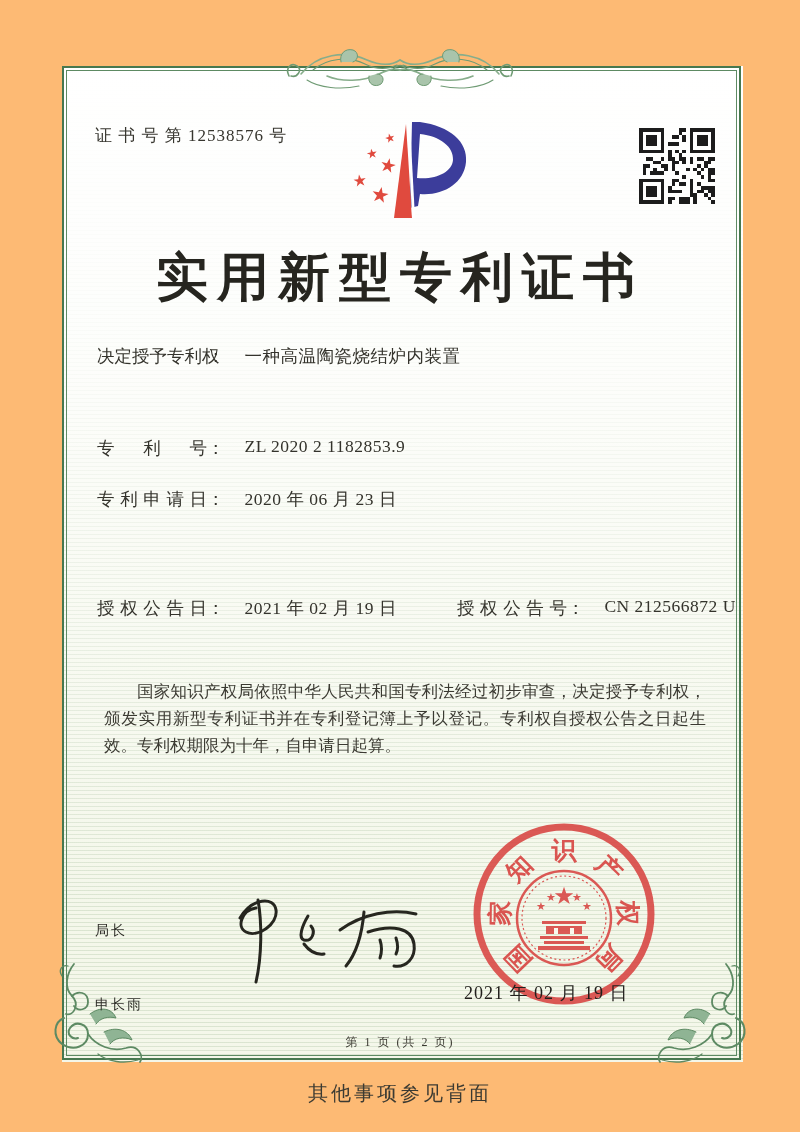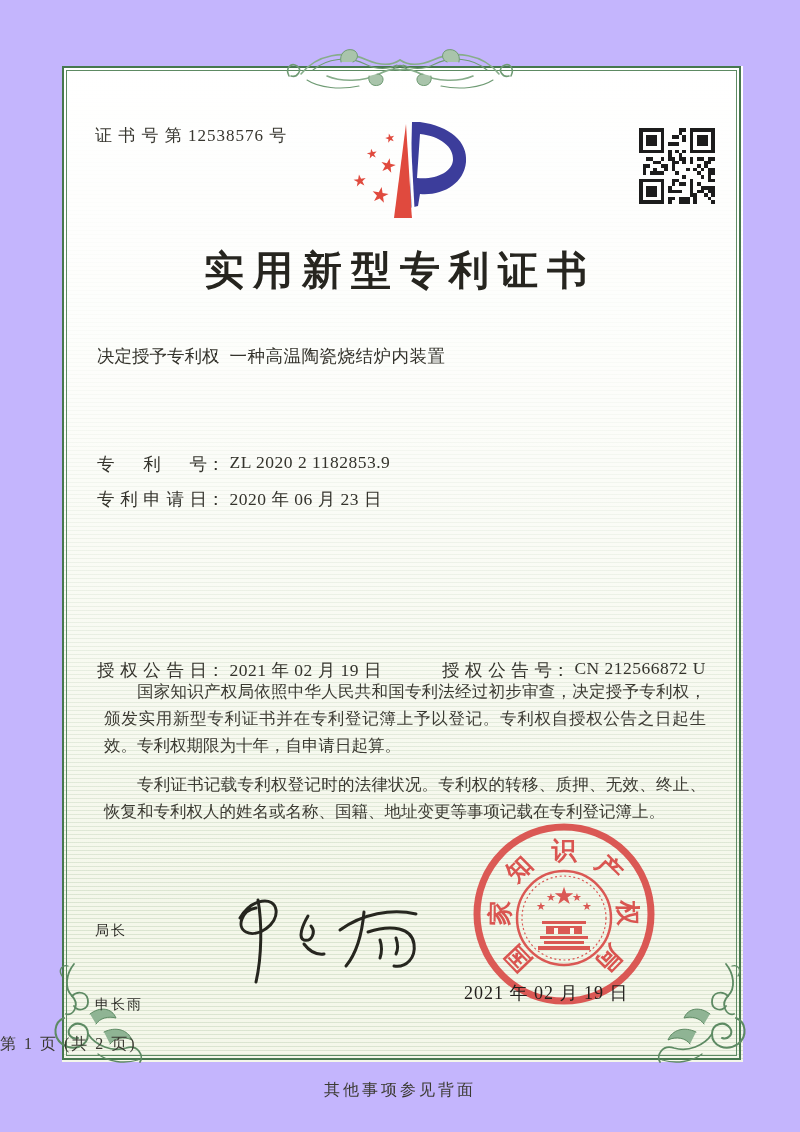--- a/index.html
+++ b/index.html
@@ -1,17 +1,17 @@
 <!DOCTYPE html>
 <html><head>
 <meta charset="utf-8">
 <style>
   html,body{margin:0;padding:0;background:#ffffff;}
   #page{
-    position:relative;width:800px;height:1132px;background:#c4b5fd;overflow:hidden;
+    position:relative;width:800px;height:1132px;background:#fdba74;overflow:hidden;
     font-family:"Liberation Serif","DejaVu Serif",serif;color:#2f2e2a;
   }
   
   #frame-bg{
     position:absolute;left:62px;top:66px;width:681px;height:996px;
     background:
       linear-gradient(180deg,#ffffff 0%,rgba(255,255,255,.82) 30%,rgba(255,255,255,.35) 60%,rgba(255,255,255,0) 85%),
       repeating-linear-gradient(180deg, rgba(128,164,118,.22) 0 1px, rgba(255,255,255,0) 1px 4px),
       #f4f7ea;
   }
@@ -19,41 +19,41 @@
   #frame{
     position:absolute;left:62px;top:66px;width:675px;height:990px;
     border:2.5px solid #47784f;
   }
   #frame .inner{
     position:absolute;inset:2px;border:1px solid #5d8a63;
   }
   .abs{position:absolute;}
   
   #cert-no{left:95px;top:124px;font-size:17px;letter-spacing:1px;color:#37362f;}
-  #title{left:0;top:243px;width:800px;text-align:center;font-size:40px;font-weight:bold;
+  #title{left:0;top:243px;width:800px;text-align:center;font-size:52px;font-weight:bold;
          letter-spacing:9px;color:#26251f;}
   
   .frow{left:97px;font-size:17.5px;color:#34332c;white-space:nowrap;}
   .flabel{display:inline-block;width:110px;text-align:justify;text-align-last:justify;
           vertical-align:top;}
   .fcolon{display:inline-block;vertical-align:top;}
-  .fvalue{display:inline-block;margin-left:5px;vertical-align:top;letter-spacing:.5px;}
+  .fvalue{display:inline-block;margin-left:20px;vertical-align:top;letter-spacing:.5px;}
   .fvalue.wrap{white-space:normal;width:452px;line-height:26px;}
   .grant-right{margin-left:60px;}
   
   #body-text{left:92px;top:666px;width:626px;font-size:16.5px;line-height:27px;
              color:#3b3a32;text-align:justify;}
   #body-text p{margin:12px;text-indent:2em;}
   
   .officer{left:95px;font-size:14px;color:#2e2d28;letter-spacing:2px;
            font-family:"Liberation Sans","DejaVu Sans",sans-serif;}
   
   #seal-date{left:464px;top:981px;font-size:18px;color:#211f1c;letter-spacing:1px;white-space:nowrap;}
-  #page-no{left:0;top:1034px;width:800px;text-align:left;font-size:16px;color:#3a3931;letter-spacing:2px;}
-  #back-note{left:0;top:1080px;width:800px;text-align:center;font-size:16px;color:#3b3a32;letter-spacing:3px;}
+  #page-no{left:0;top:1034px;width:800px;text-align:center;font-size:12px;color:#3a3931;letter-spacing:2px;}
+  #back-note{left:0;top:1080px;width:800px;text-align:center;font-size:20px;color:#3b3a32;letter-spacing:3px;}
   svg{display:block;}
 </style>
 </head>
 <body>
 
 <div id="page">
 
   <div id="frame-bg"></div>
   <div id="frame">
     <div class="inner"></div>
@@ -332,33 +332,32 @@
       <rect x="13" y="20" width="1" height="1" fill="#1c1c1c"></rect>
       <rect x="15" y="20" width="1" height="1" fill="#1c1c1c"></rect>
       <rect x="20" y="20" width="1" height="1" fill="#1c1c1c"></rect>
     </svg>
 
   <div class="abs" id="title">实用新型专利证书</div>
 
   <div class="abs frow" style="top:344px;">
     <span class="flabel">决定授予专利权</span><span class="fcolon">：</span><span class="fvalue">一种高温陶瓷烧结炉内装置</span>
   </div>
-  <div class="abs frow" style="top:452px;text-decoration:underline;">
+  <div class="abs frow" style="top:436px;text-decoration:underline;">
     <span class="flabel">专利号</span><span class="fcolon">：</span><span class="fvalue">ZL 2020 2 1182853.9</span>
   </div>
   <div class="abs frow" style="top:487px;">
     <span class="flabel">专利申请日</span><span class="fcolon">：</span><span class="fvalue">2020 年 06 月 23 日</span>
   </div>
-  <div class="abs frow" style="top:658px;font-family:Liberation Serif, serif;">
+  <div class="abs frow" style="top:596px;font-family:Liberation Serif, serif;">
     <span class="flabel">授权公告日</span><span class="fcolon">：</span><span class="fvalue">2021 年 02 月 19 日</span><span class="flabel grant-right">授权公告号</span><span class="fcolon">：</span><span class="fvalue">CN 212566872 U</span>
   </div>
 
   <div class="abs" id="body-text">
     <p>国家知识产权局依照中华人民共和国专利法经过初步审查，决定授予专利权，颁发实用新型专利证书并在专利登记簿上予以登记。专利权自授权公告之日起生效。专利权期限为十年，自申请日起算。</p>
-    <p>专利证书记载专利权登记时的法律状况。专利权的转移、质押、无效、终止、恢复和专利权人的姓名或名称、国籍、地址变更等事项记载在专利登记簿上。</p>
   </div>
 
   <div class="abs officer" style="top:922px;">局长</div>
   <div class="abs officer" style="top:996px;">申长雨</div>
 
   <svg class="abs" style="left:212px;top:882px;" width="215" height="110" viewBox="0 0 215 110">
     <g stroke="#26261f" fill="none" stroke-width="3" stroke-linecap="round" stroke-linejoin="round">
       <path d="M28,36 C40,16 62,14 64,28 C66,42 46,56 34,50 C24,45 30,28 44,26"></path>
       <path d="M46,18 C50,40 50,74 44,100"></path>
       <path d="M96,34 C90,44 86,56 92,58 C100,60 104,50 99,44"></path>

